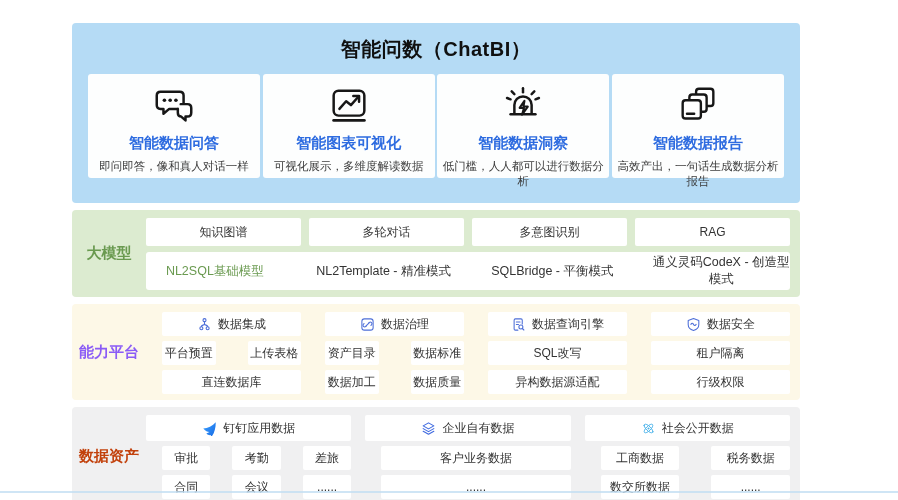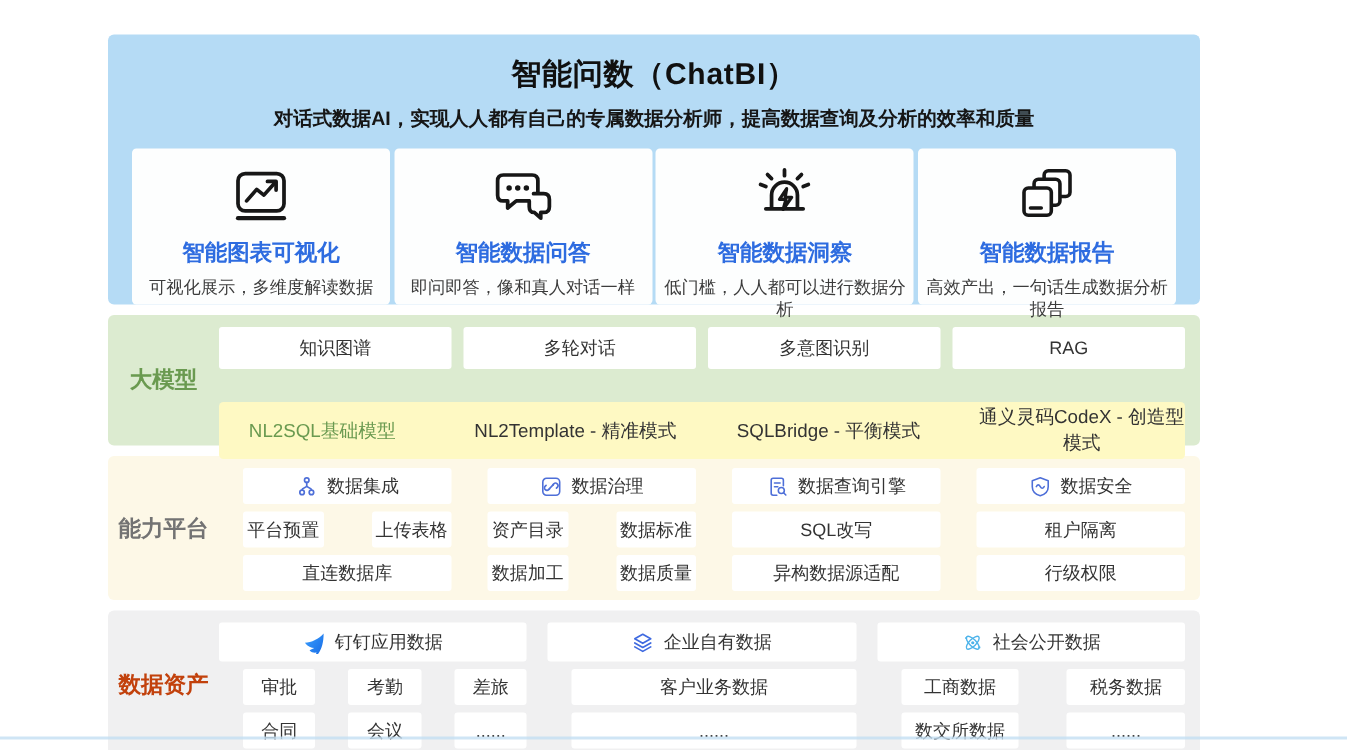--- a/index.html
+++ b/index.html
@@ -20,84 +20,83 @@
 
   
   .band{display:flex;border-radius:4px;margin-top:7px;box-sizing:border-box;}
   .band-label{width:74px;display:flex;align-items:center;justify-content:center;
               font-size:15px;font-weight:bold;flex:none;}
   .band-content{flex:1;padding:8px 10px 7px 0;}
 
   .band-green{background:#dcebd0;height:87px;}
   .lbl-green{color:#6a9a50;}
   .band-yellow{background:#fdf8e7;height:96px;}
-  .lbl-gold{color:#737373;}
+  .lbl-gold{color:#8b5cf6;}
   .band-gray{background:#f0f0f1;height:98px;}
   .lbl-dark{color:#c2410c;}
 
   .grid4{display:grid;grid-template-columns:repeat(4,1fr);gap:8px;}
   .grid3{display:grid;grid-template-columns:repeat(3,1fr);gap:14px;}
   .split2{display:grid;grid-template-columns:1fr 1fr;gap:16px;}
   .split3{display:grid;grid-template-columns:1fr 1fr 1fr;gap:6px;}
 
   .bx{background:#fff;border-radius:2px;display:flex;align-items:center;justify-content:center;
       font-size:12px;color:#333;height:28px;white-space:nowrap;}
   .bx.h24{height:24px;margin-left:16px;}
   .bx.h26{height:26px;}
   .bx .ic{display:flex;margin-right:6px;}
 
   
-  .modes-bar{background:#fef9c3;border-radius:3px;height:38px;margin-top:22px;
+  .modes-bar{background:#ffffff;border-radius:3px;height:38px;margin-top:6px;
              display:grid;grid-template-columns:repeat(4,1fr);align-items:center;gap:31px;}
   .mode{font-size:12.5px;color:#333;text-align:center;}
   .mode.hl{color:#6a9a50;}
 
   .rowgap{margin-top:5px;}
 
   
   .acol{display:flex;flex-direction:column;gap:5px;}
 
   .bottom-line{position:absolute;left:0;top:491px;width:898px;height:2px;background:#c3def2;opacity:.8;}
 </style>
 </head>
 <body>
 
 <div class="canvas">
   <div class="wrap">
 
     <div class="band-blue">
       <div class="hd-title">智能问数（ChatBI）</div>
-      <div class="hd-sub">对话式数据AI，实现人人都有自己的专属数据分析师，提高数据查询及分析的效率和质量</div>
       <div class="cards">
-
-        <div class="card">
-          <div class="card-icon">
-            <svg width="46" height="46" viewBox="0 0 48 48" fill="none" stroke="#171717" stroke-width="2.6" stroke-linecap="round" stroke-linejoin="round">
-              <rect x="8" y="7" width="32" height="26" rx="5"></rect>
-              <polyline points="14,26 21,18 26,22 34,13"></polyline>
-              <polyline points="28.5,12.5 34.5,12.5 34.5,18.5"></polyline>
-              <line x1="8" y1="38" x2="40" y2="38" stroke-width="3"></line>
-            </svg>
-          </div>
-          <div class="card-title">智能图表可视化</div>
-          <div class="card-desc">可视化展示，多维度解读数据</div>
-        </div>
 
         <div class="card">
           <div class="card-icon">
             <svg width="46" height="46" viewBox="0 0 48 48" fill="none" stroke="#171717" stroke-width="2.6" stroke-linecap="round" stroke-linejoin="round">
               <path d="M10,8 H30 Q34,8 34,12 V22 Q34,26 30,26 H19 L13,31 V26 H10 Q6,26 6,22 V12 Q6,8 10,8 Z" fill="#fff"></path>
               <circle cx="14" cy="17" r="1.9" fill="#171717" stroke="none"></circle>
               <circle cx="20" cy="17" r="1.9" fill="#171717" stroke="none"></circle>
               <circle cx="26" cy="17" r="1.9" fill="#171717" stroke="none"></circle>
               <path d="M31,21 H38 Q42,21 42,25 V30 Q42,34 38,34 H36 V38 L31.5,34 Q28,34 28,30 V26" fill="#fff"></path>
             </svg>
           </div>
           <div class="card-title">智能数据问答</div>
           <div class="card-desc">即问即答，像和真人对话一样</div>
+        </div>
+
+        <div class="card">
+          <div class="card-icon">
+            <svg width="46" height="46" viewBox="0 0 48 48" fill="none" stroke="#171717" stroke-width="2.6" stroke-linecap="round" stroke-linejoin="round">
+              <rect x="8" y="7" width="32" height="26" rx="5"></rect>
+              <polyline points="14,26 21,18 26,22 34,13"></polyline>
+              <polyline points="28.5,12.5 34.5,12.5 34.5,18.5"></polyline>
+              <line x1="8" y1="38" x2="40" y2="38" stroke-width="3"></line>
+            </svg>
+          </div>
+          <div class="card-title">智能图表可视化</div>
+          <div class="card-desc">可视化展示，多维度解读数据</div>
         </div>
 
         <div class="card">
           <div class="card-icon">
             <svg width="46" height="46" viewBox="0 0 48 48" fill="none" stroke="#171717" stroke-width="2.6" stroke-linecap="round" stroke-linejoin="round">
               <path d="M15,31 V22 a9,9 0 0 1 18,0 V31"></path>
               <line x1="11" y1="31.5" x2="37" y2="31.5"></line>
               <path d="M25.5,17.5 L20.5,25 h4.5 L23,32 29,23.5 h-4.5 Z" stroke-width="2.2"></path>
               <line x1="24" y1="8.5" x2="24" y2="4.5"></line>
               <line x1="15" y1="10.5" x2="12.2" y2="7.7"></line>

